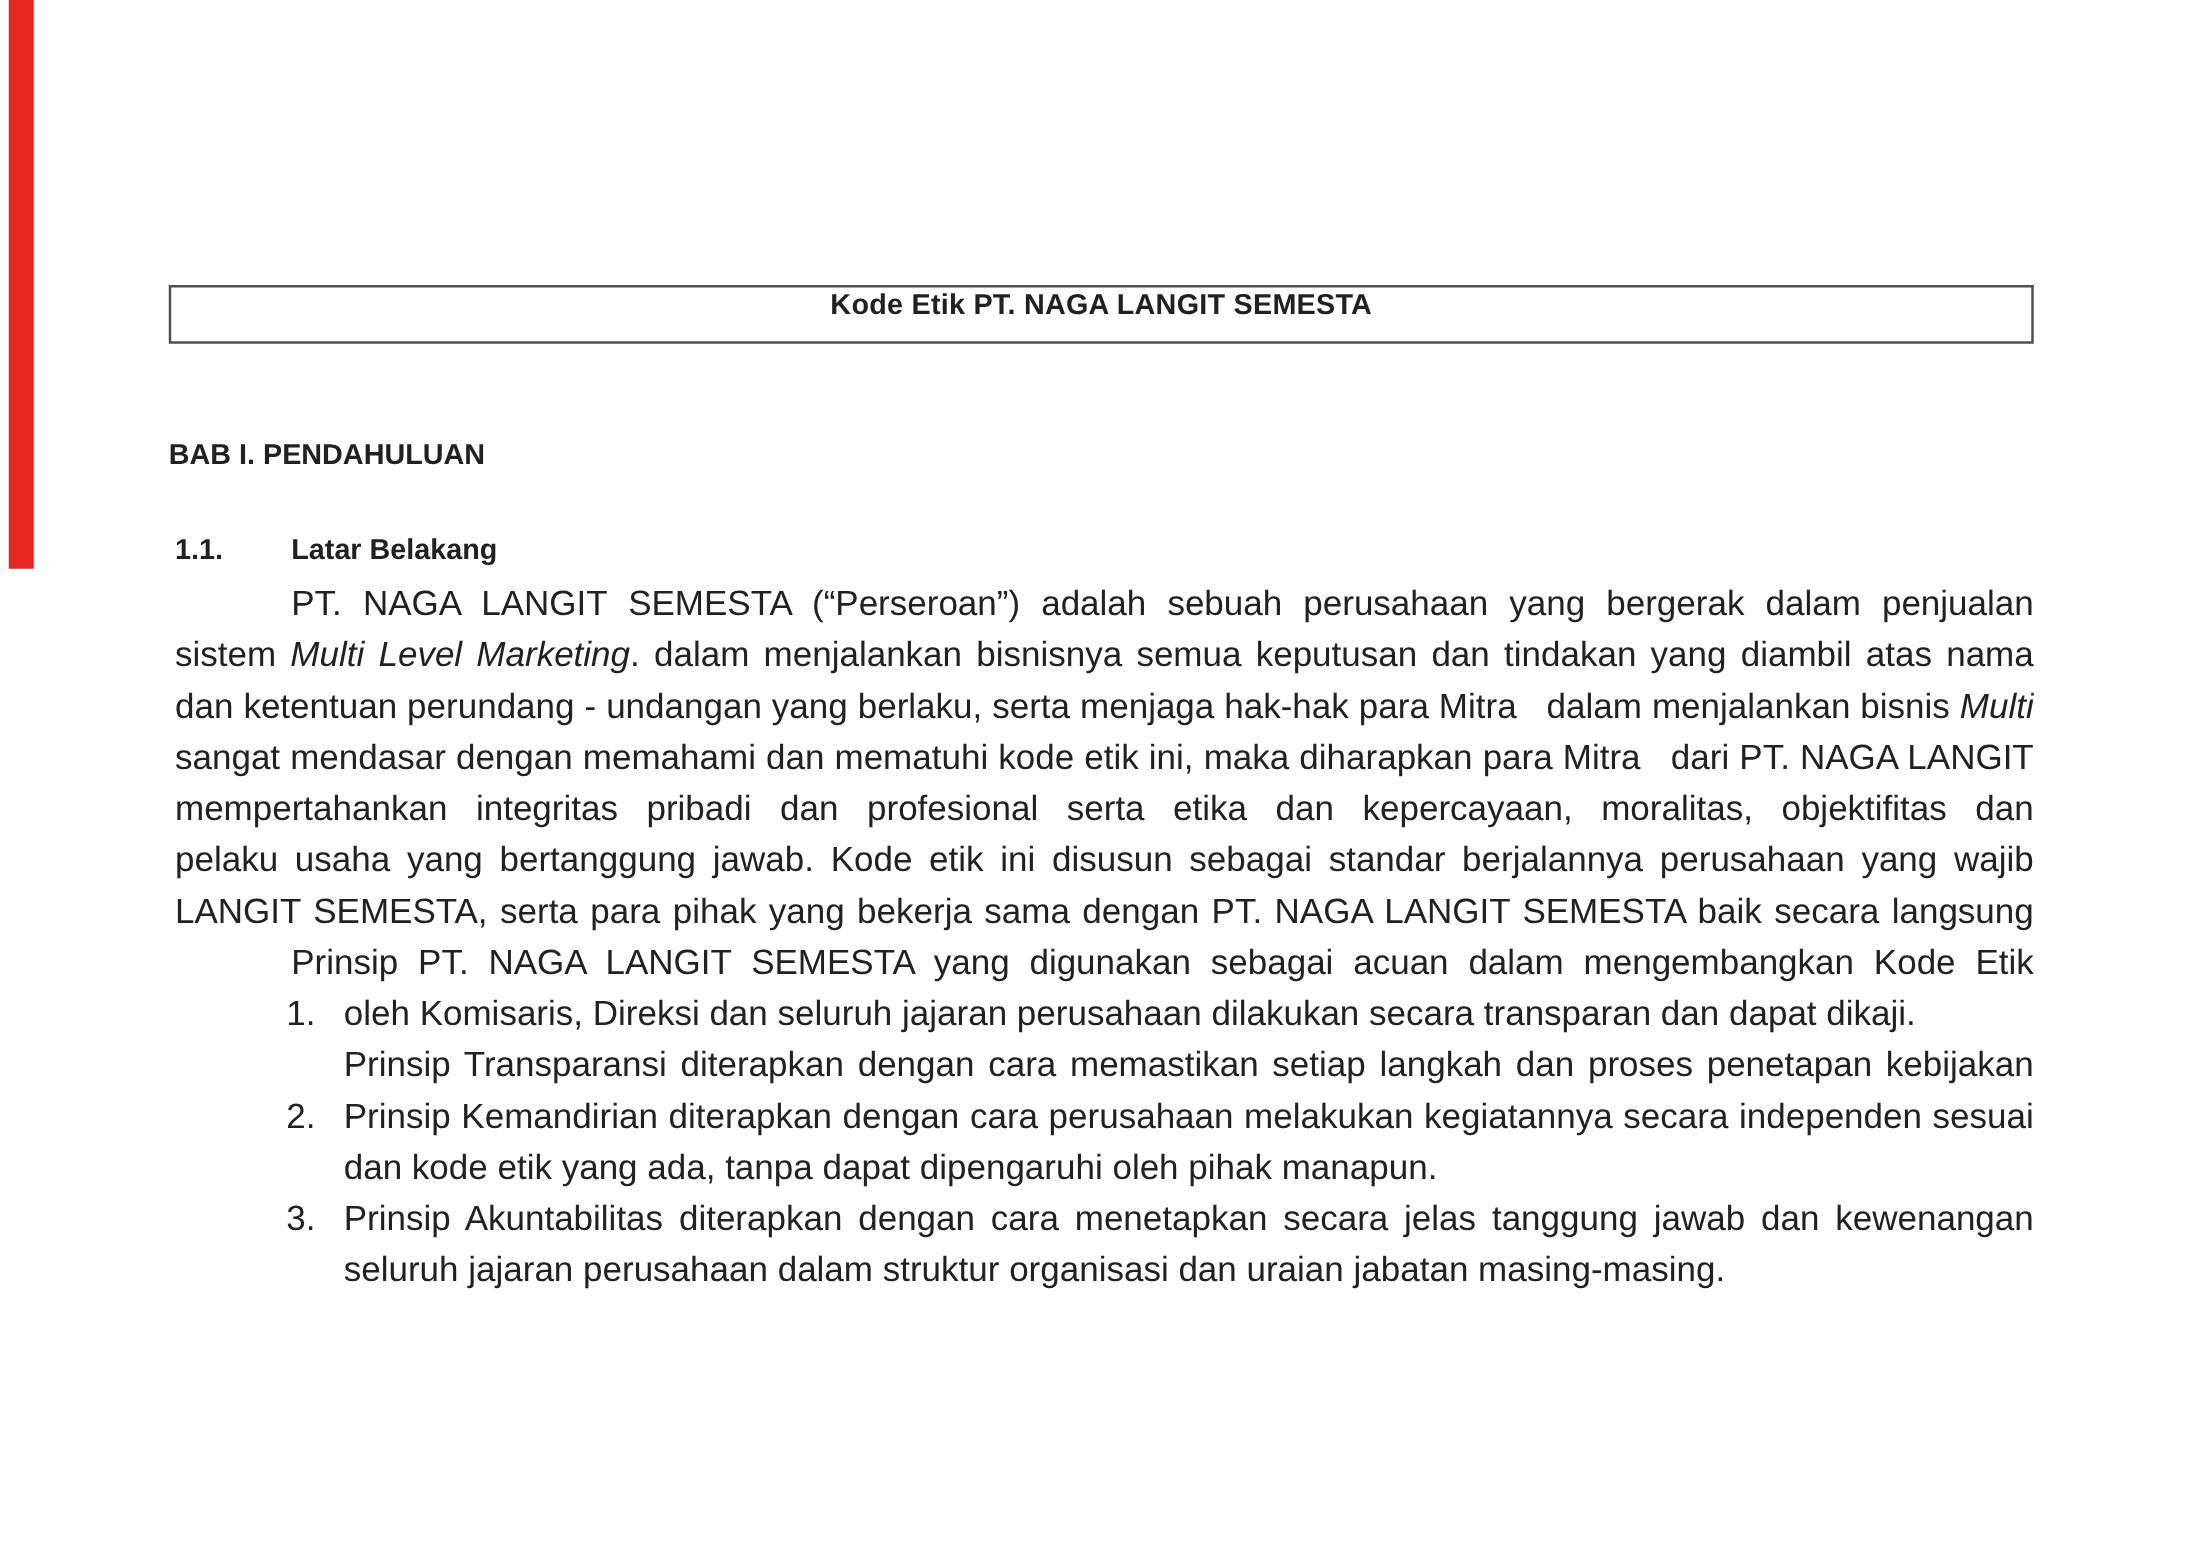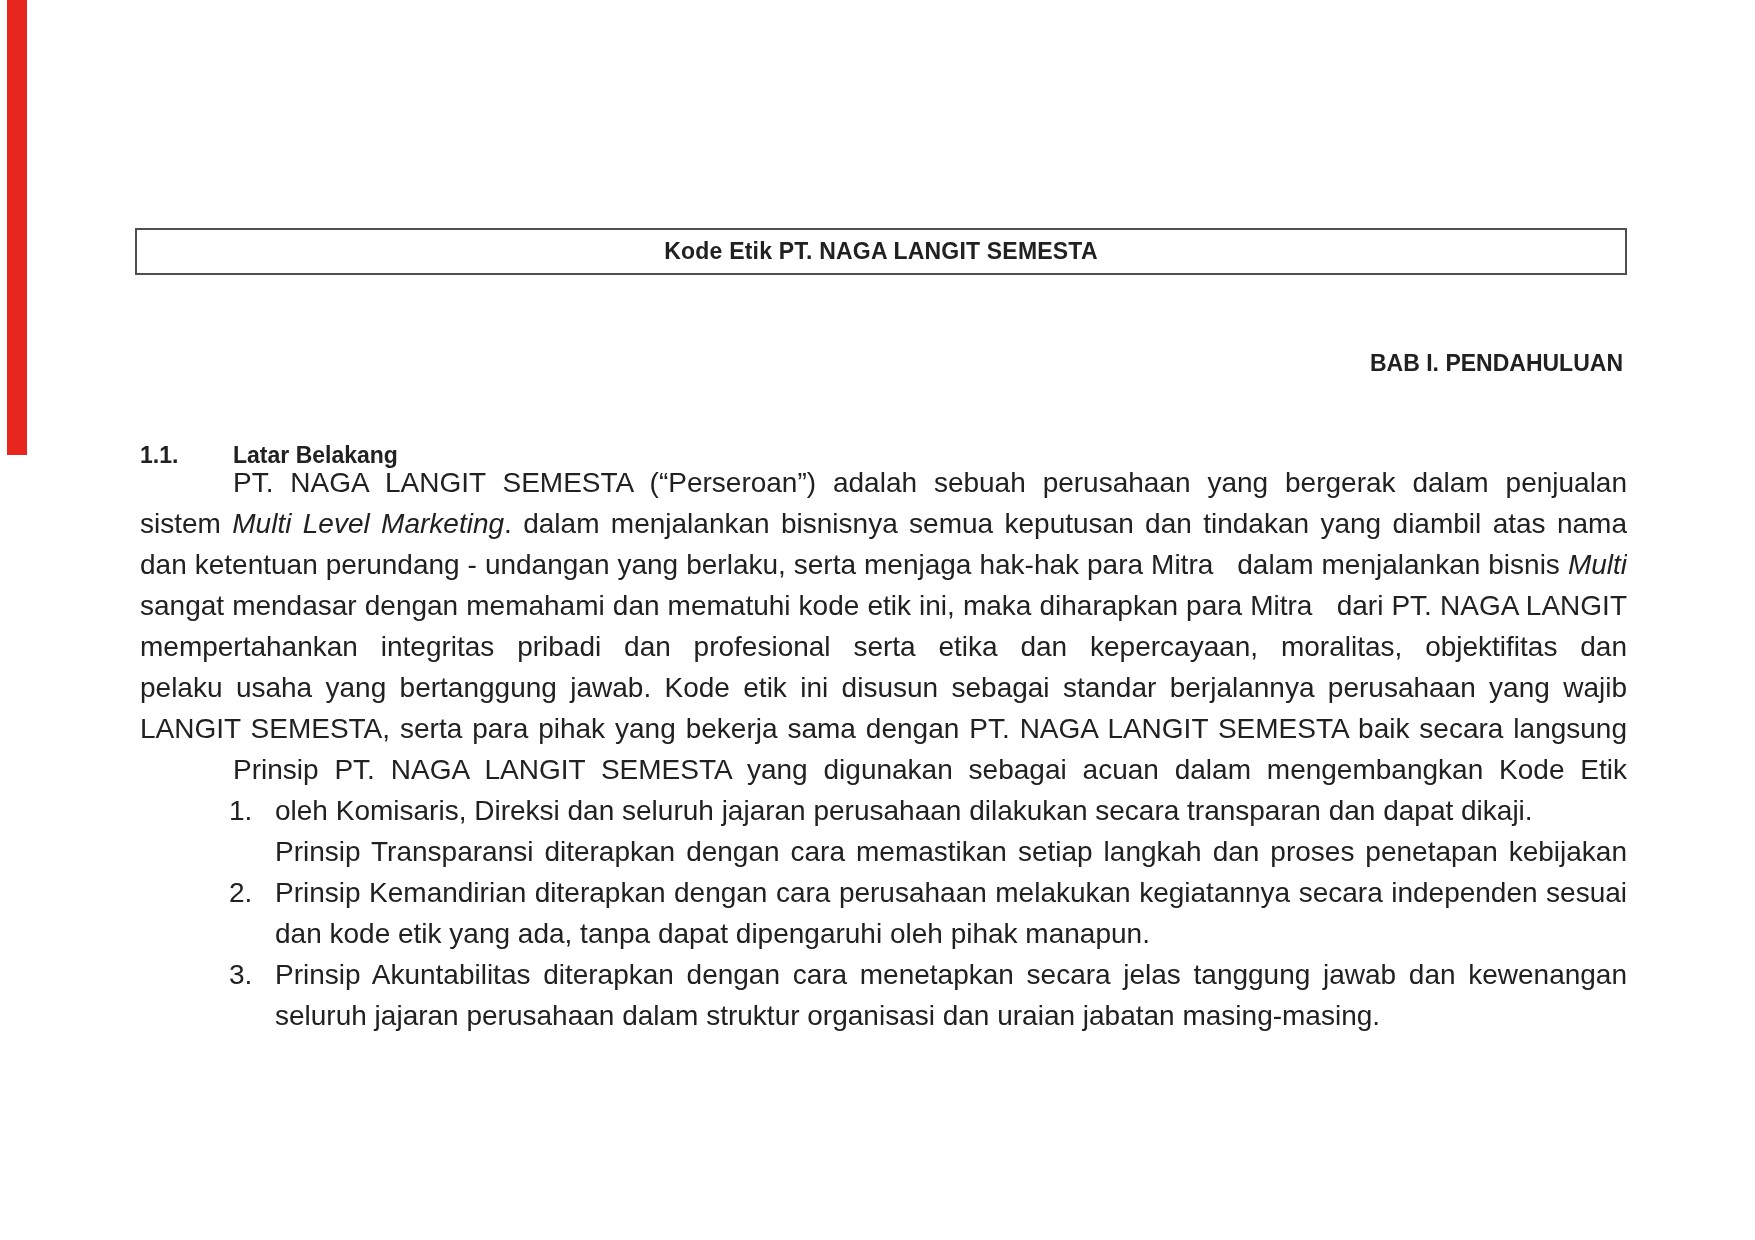--- a/index.html
+++ b/index.html
@@ -20,45 +20,44 @@
     height: 455px;
   }
   .title-box {
     position: absolute;
     left: 135px;
     top: 228px;
     width: 1488px;
     height: 43px;
     border: 2px solid #4f4f4f;
     display: flex;
-    align-items: center;
+    align-items: flex-start;
     justify-content: center;
     font-weight: 700;
     font-size: 23px;
     letter-spacing: 0.2px;
   }
   .bab-heading {
     position: absolute;
     left: 135px;
     top: 350px;
     width: 1488px;
-    text-align: right;
+    text-align: left;
     font-weight: 700;
     font-size: 23px;
     margin: 0;
   }
   .section-heading {
     position: absolute;
     left: 0;
     top: 426px;
     width: 1755px;
     height: 30px;
     font-weight: 700;
     font-size: 23px;
-    margin-top: 16px;
   }
   .sec-num  { position: absolute; left: 140px; top: 0; }
   .sec-title{ position: absolute; left: 233px; top: 0; }
   .flow-block {
     position: absolute;
     left: 140px;
     width: 1487px;
     font-size: 28px;
   }
   .line {

